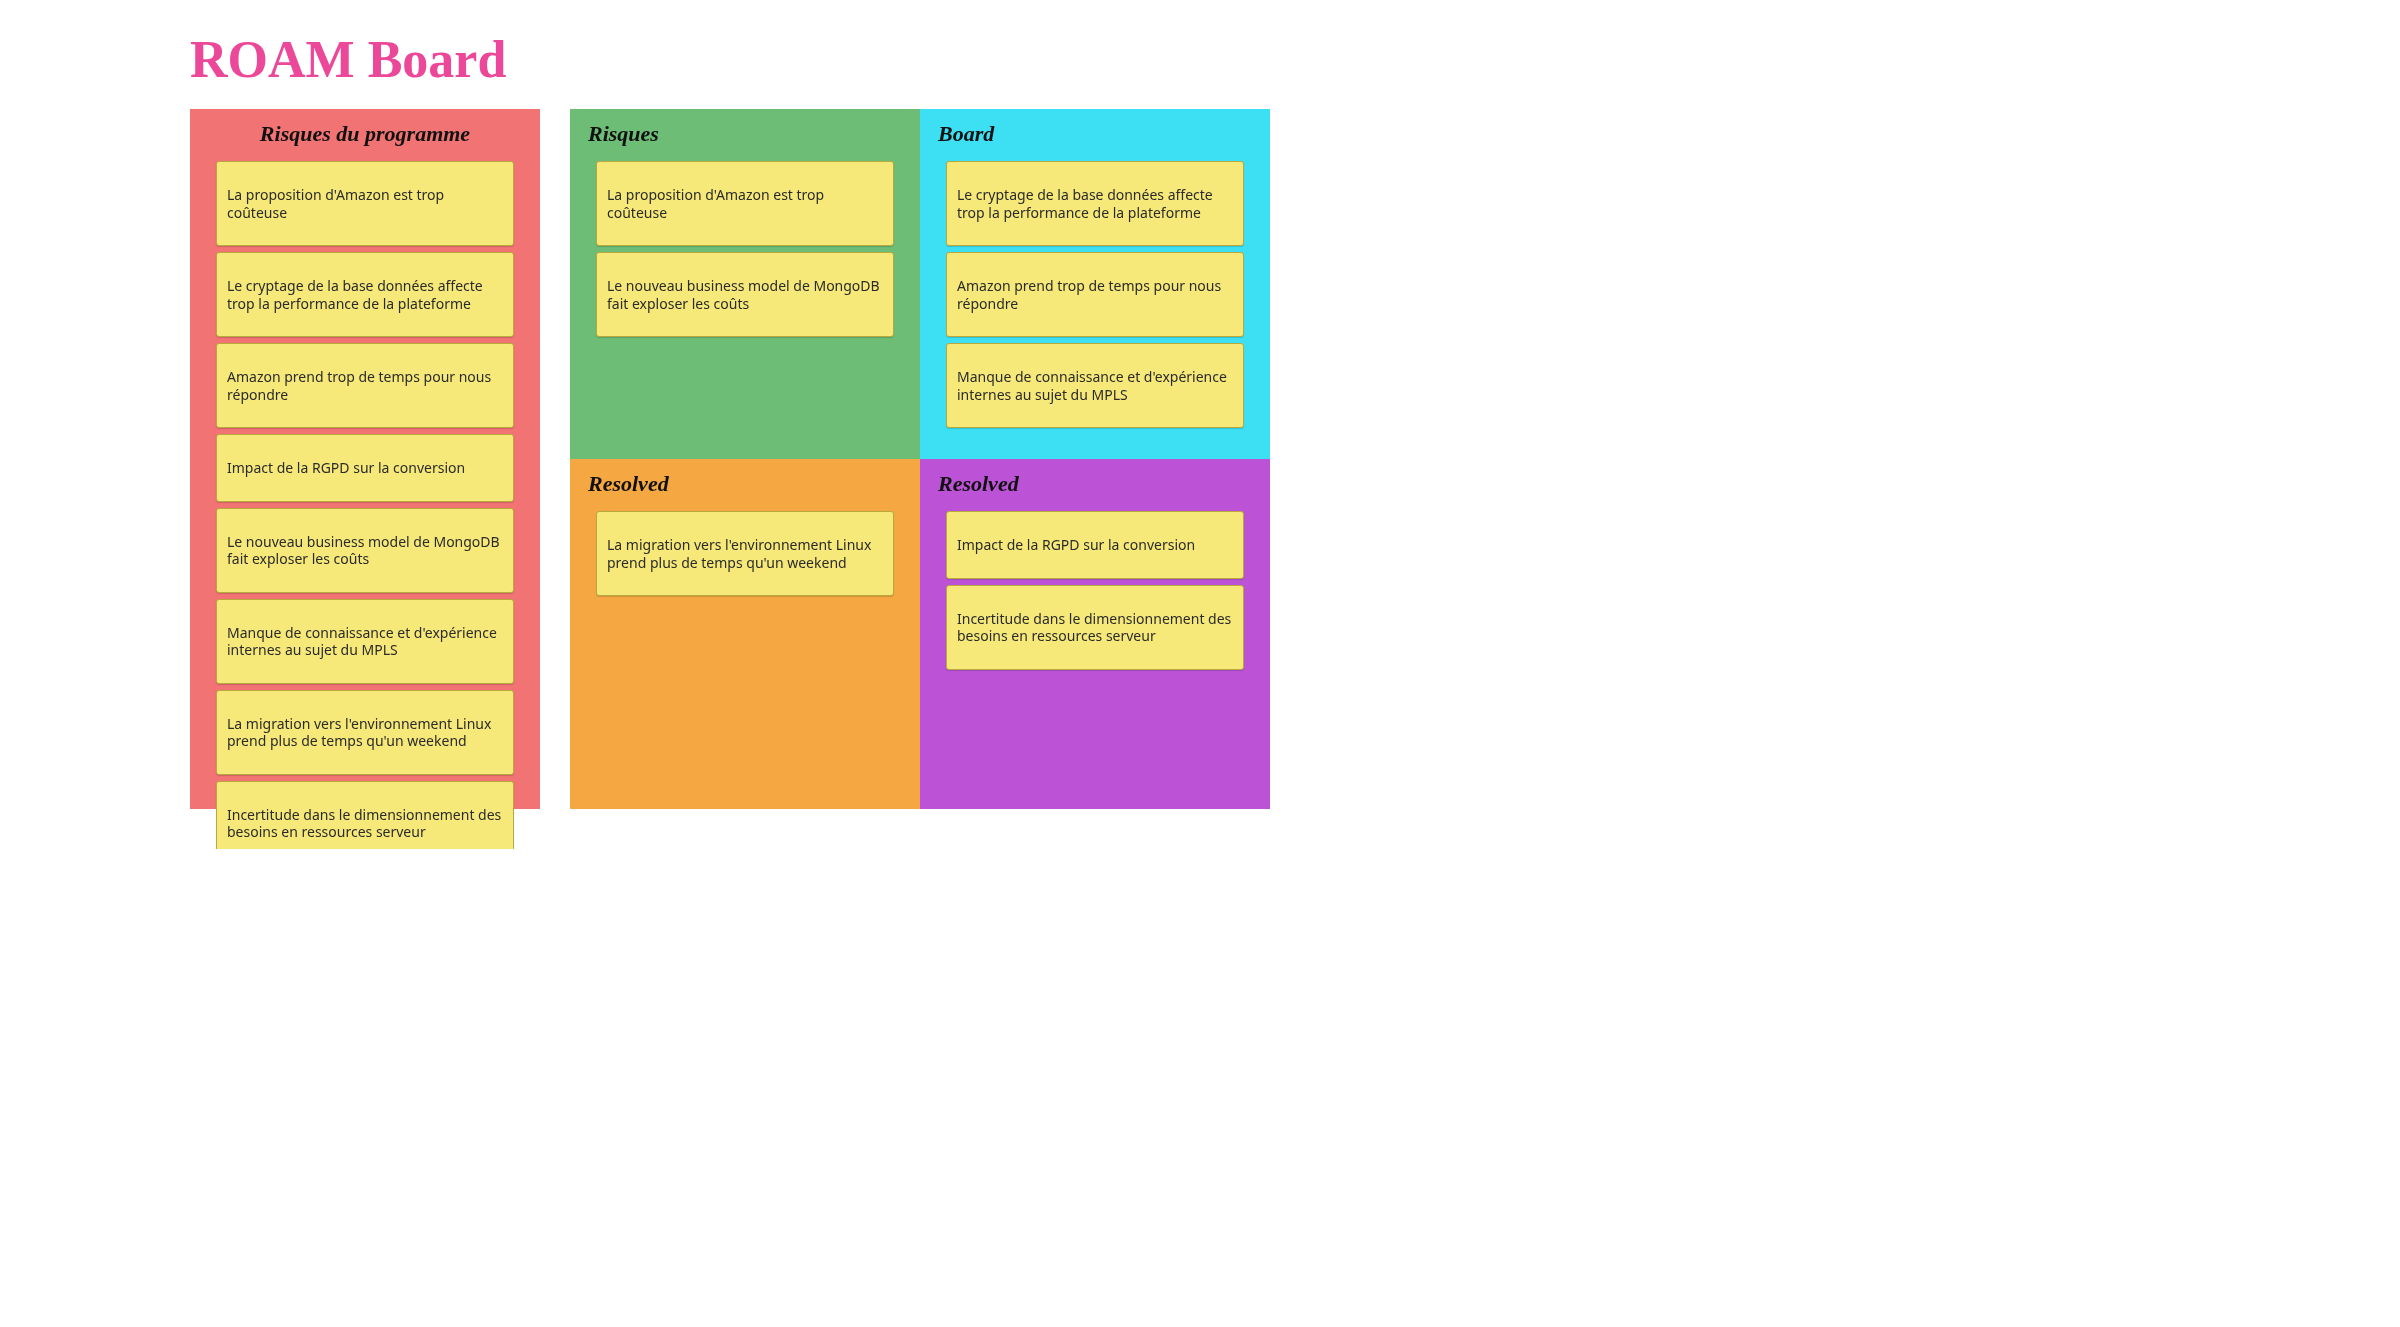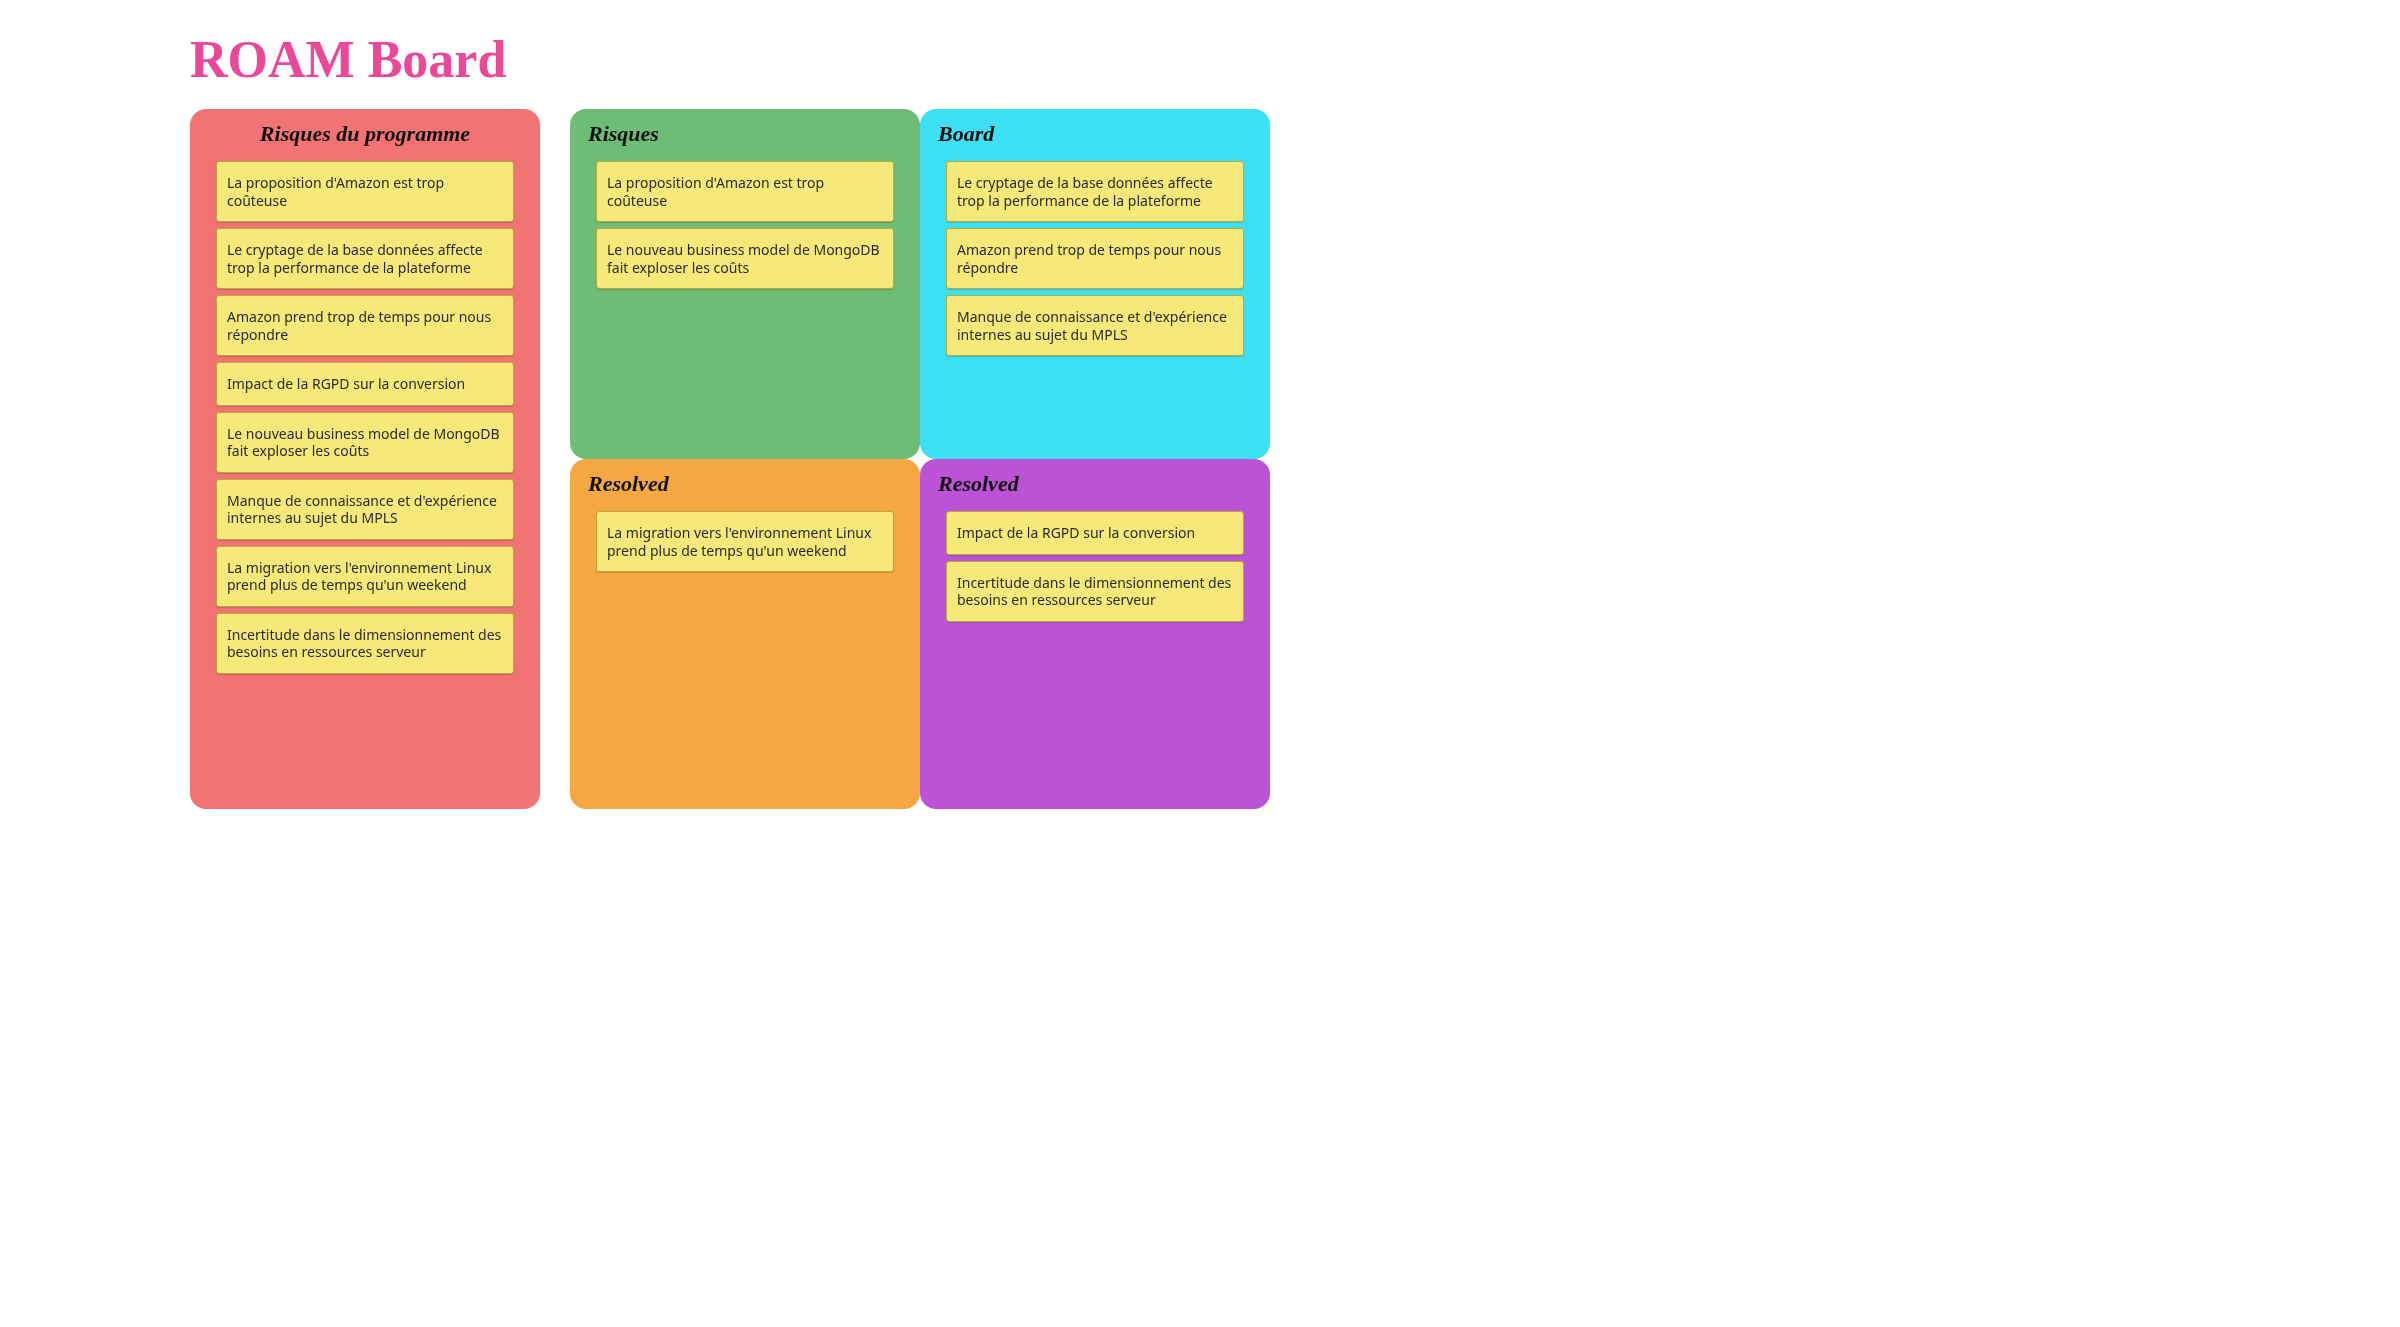--- a/index.html
+++ b/index.html
@@ -22,37 +22,36 @@
     gap: 0;
   }
   .col-risques { grid-column: 1; grid-row: 1 / span 2; background: #f17373; }
   .col-gap     { grid-column: 2; grid-row: 1 / span 2; background: transparent; }
   .col-resolved  { grid-column: 3; grid-row: 1; background: #6dbd76; }
   .col-owned     { grid-column: 4; grid-row: 1; background: #3de0f3; }
   .col-accepted  { grid-column: 3; grid-row: 2; background: #f5a742; }
   .col-mitigated { grid-column: 4; grid-row: 2; background: #bc52d6; }
   .column {
     padding: 10px 14px 14px 14px;
-    border-radius: 16px;
   }
   .col-header {
     font-family: "Comic Sans MS", "Marker Felt", cursive;
     font-weight: 700;
     font-style: italic;
     font-size: 22px;
     color: #111;
     margin: 2px 0 14px 4px;
   }
   .col-risques .col-header { text-align: center; margin-left:0; }
   .cards { display: flex; flex-direction: column; gap: 6px; padding: 0 12px; }
   .card {
     background: #f6e97a;
     border: 1px solid #b7a93e;
     border-radius: 3px;
-    padding: 12px 10px;
+    padding: 24px 10px;
     font-size: 14px;
     line-height: 1.25;
     color: #2b2b2b;
     box-shadow: 0 1px 1px rgba(0,0,0,0.15);
   }
 </style>
 </head>
 <body>
 
 <h1 class="page-title">ROAM Board</h1>

